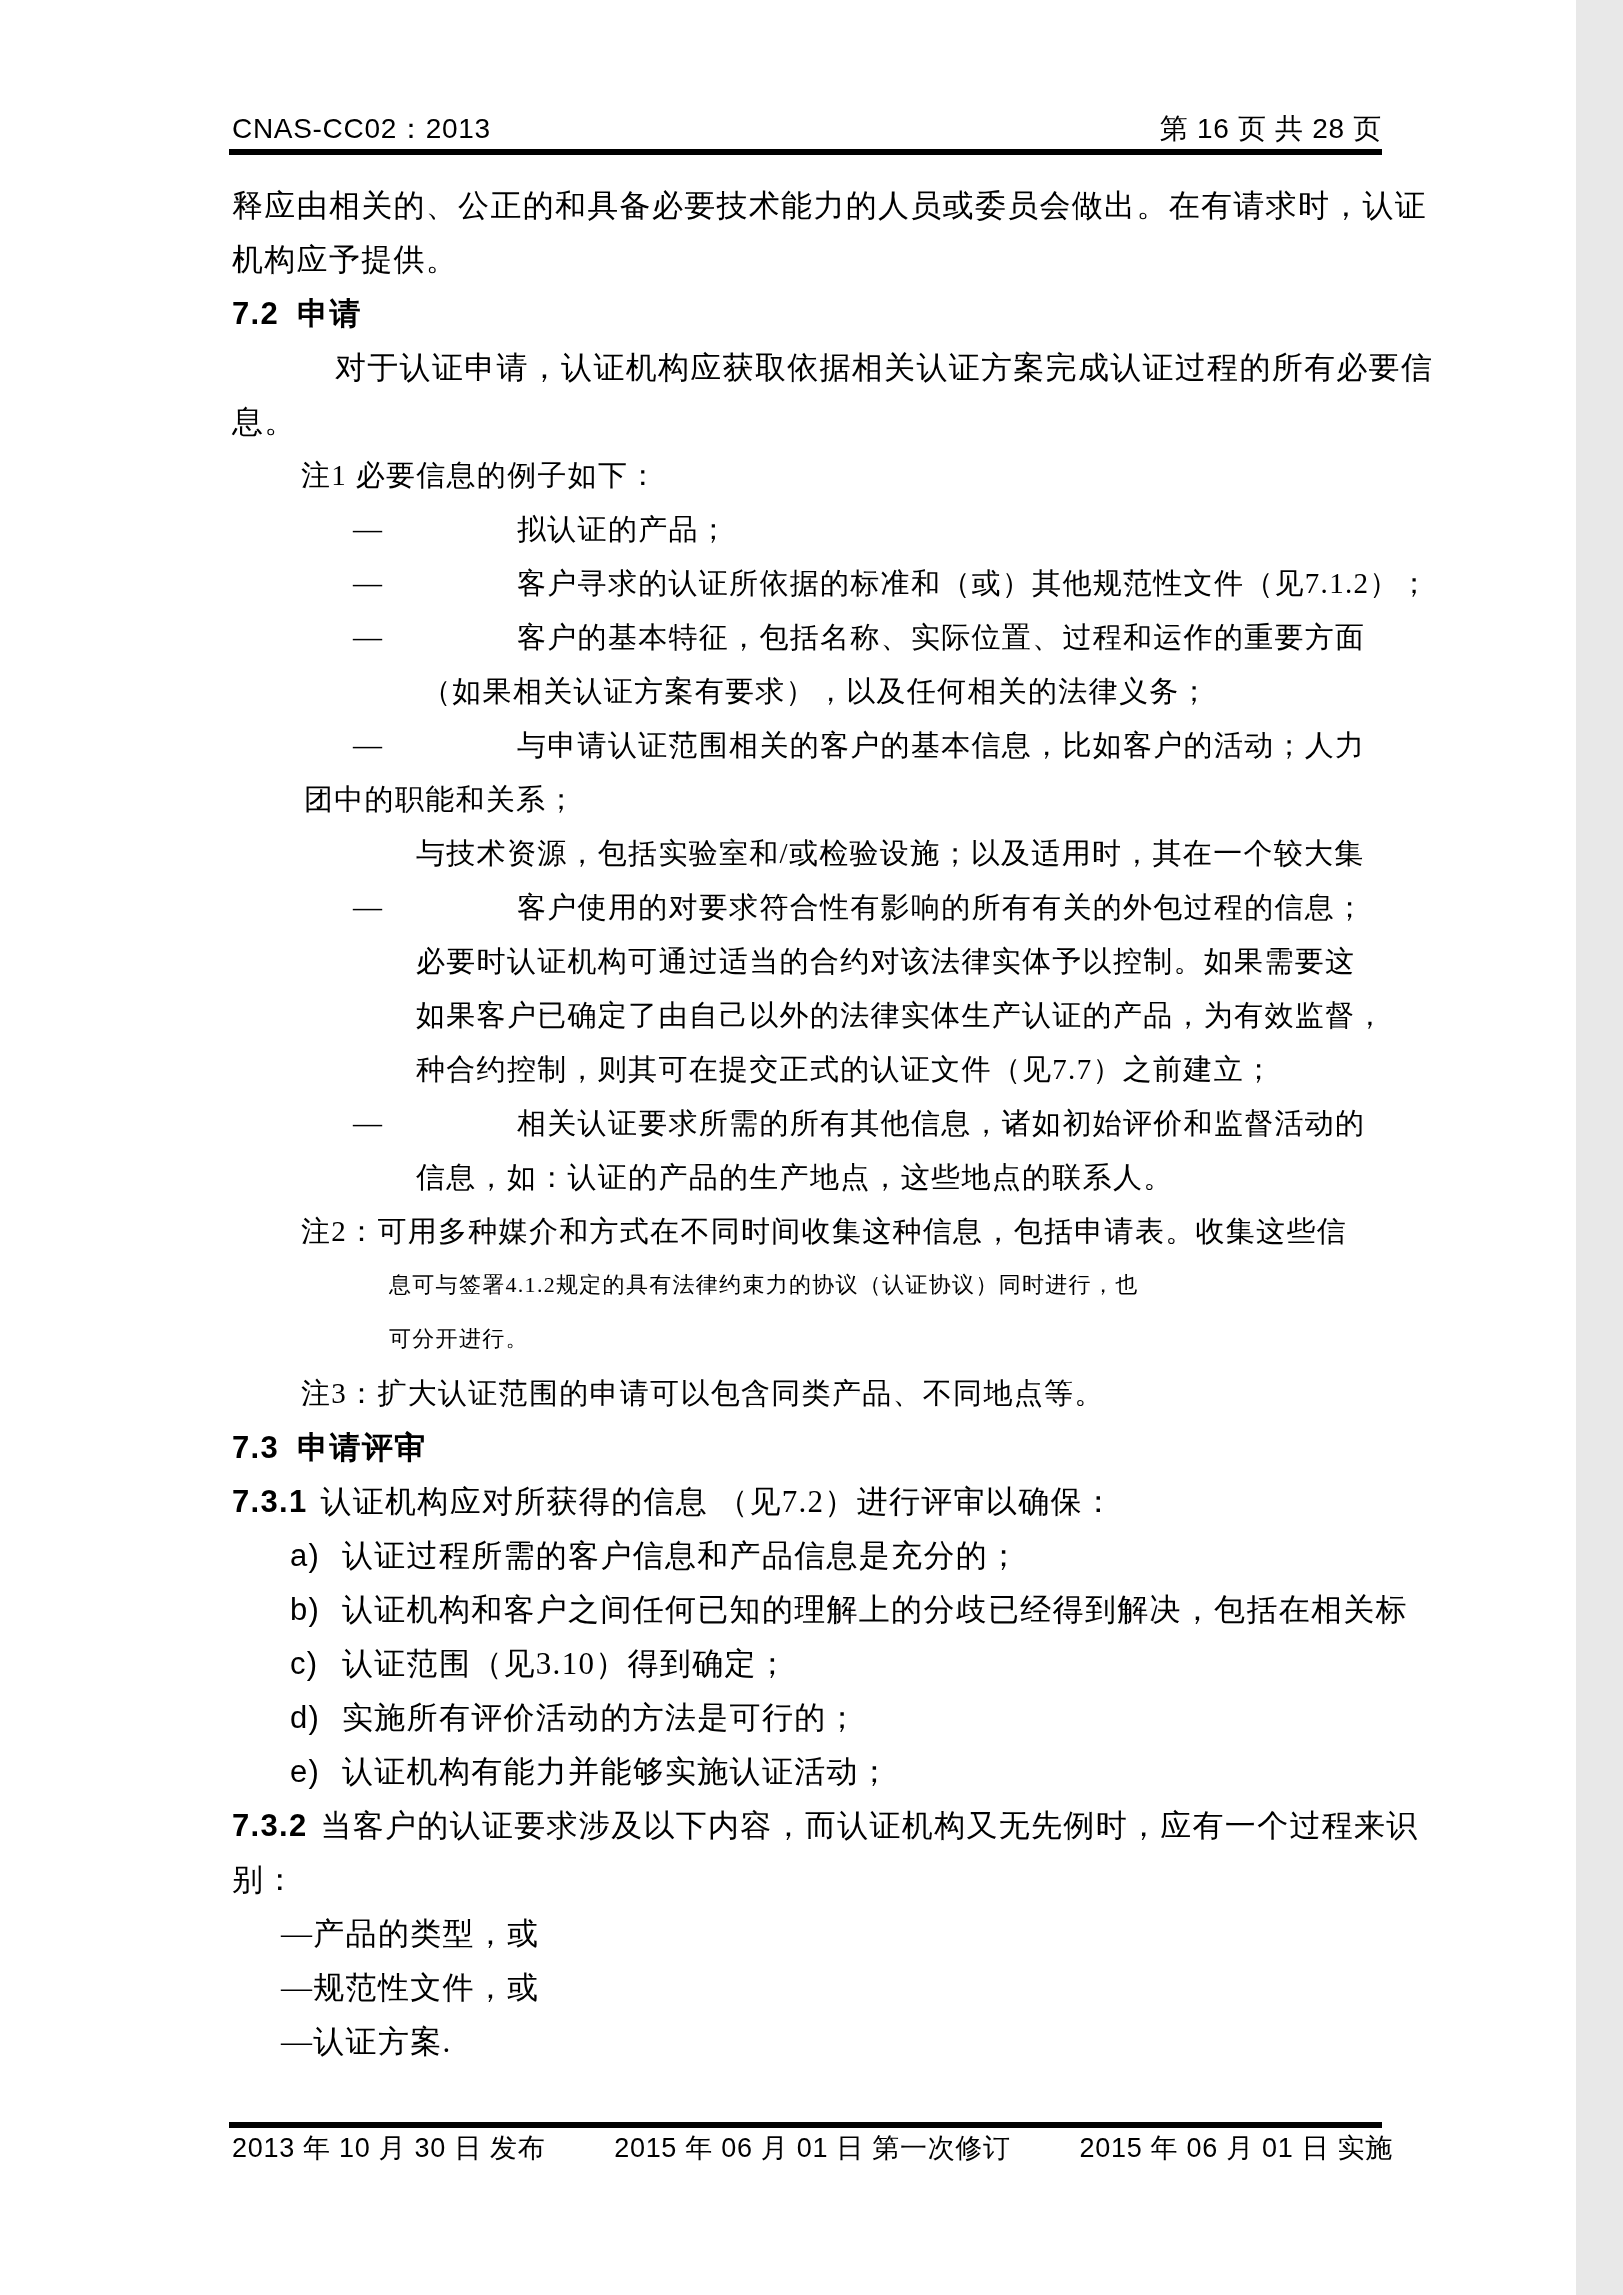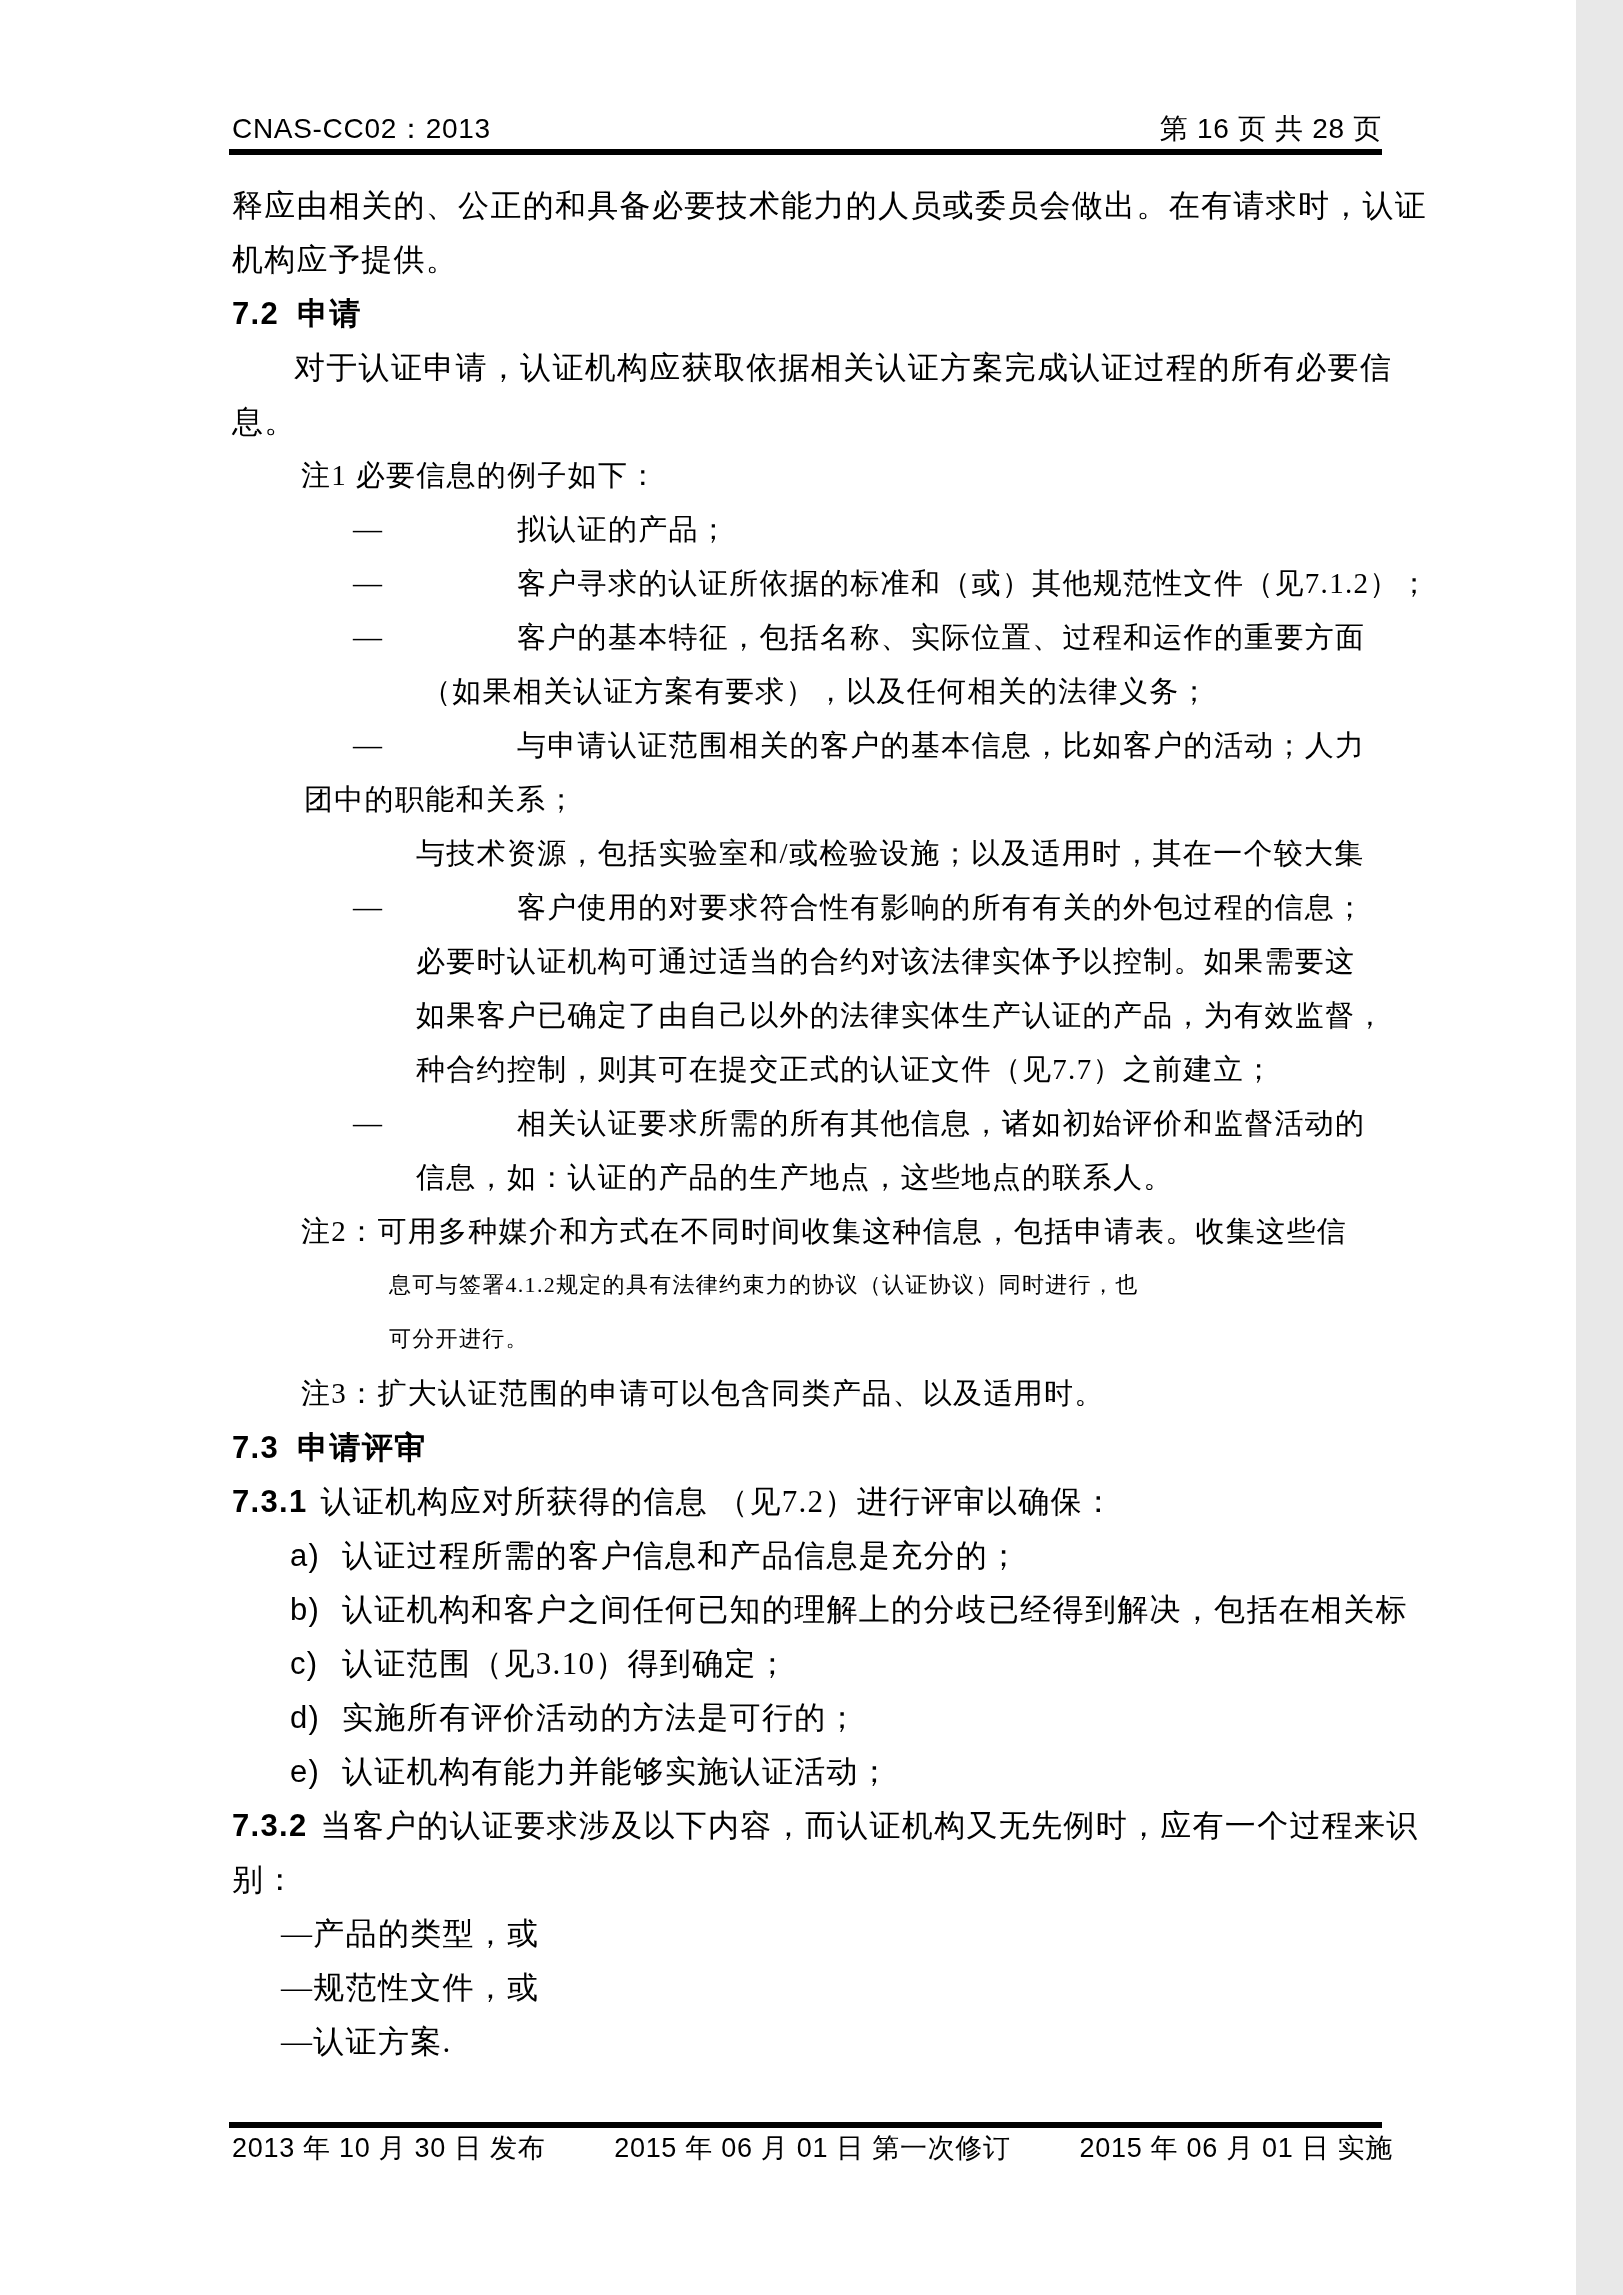--- a/index.html
+++ b/index.html
@@ -22,21 +22,21 @@
     position:absolute;top:149px;left:229px;right:194px;height:5.9px;
     background:#000;
   }
   
   .main{position:absolute;top:178px;left:0;right:12px;}
   .r{
     height:54px;display:flex;align-items:center;
     white-space:pre;font-size:31px;letter-spacing:1.3px;line-height:1;
   }
   .m   {padding-left:232px;}
-  .ind {padding-left:294px;}
+  .ind {padding-left:294px;margin-left:41px;}
   .note{padding-left:301px;font-size:29px;}
   .li  {padding-left:353px;font-size:29px;}
   .li .dash{display:inline-block;width:164px;}
   .cont {padding-left:416px;font-size:29px;}
   .cont3{padding-left:422px;font-size:29px;}
   .cont4{padding-left:304px;font-size:29px;}
   .contn{padding-left:389px;font-size:22px;}
   .abc {padding-left:290px;}
   .abc .lbl{display:inline-block;width:52px;font-family:"Liberation Sans","DejaVu Sans",sans-serif;}
   .abccont{padding-left:342px;}
@@ -92,21 +92,21 @@
     <div class="r cont"><span>如果客户已确定了由自己以外的法律实体生产认证的产品，为有效监督，</span></div>
     <div class="r cont"><span>种合约控制，则其可在提交正式的认证文件（见7.7）之前建立；</span></div>
 
     <div class="r li"><span class="dash">—</span><span>相关认证要求所需的所有其他信息，诸如初始评价和监督活动的</span></div>
     <div class="r cont"><span>信息，如：认证的产品的生产地点，这些地点的联系人。</span></div>
 
     <div class="r note"><span>注2：可用多种媒介和方式在不同时间收集这种信息，包括申请表。收集这些信</span></div>
     <div class="r contn"><span>息可与签署4.1.2规定的具有法律约束力的协议（认证协议）同时进行，也</span></div>
     <div class="r contn"><span>可分开进行。</span></div>
 
-    <div class="r note"><span>注3：扩大认证范围的申请可以包含同类产品、以及适用时。</span></div>
+    <div class="r note"><span>注3：扩大认证范围的申请可以包含同类产品、不同地点等。</span></div>
 
     <div class="r m b"><span>7.3</span><span class="hgap"></span><span>申请评审</span></div>
 
     <div class="r m"><span class="b">7.3.1</span><span class="sgap"></span><span>认证机构应对所获得的信息 （见7.2）进行评审以确保：</span></div>
 
     <div class="r abc"><span class="lbl">a)</span><span>认证过程所需的客户信息和产品信息是充分的；</span></div>
     <div class="r abc"><span class="lbl">b)</span><span>认证机构和客户之间任何已知的理解上的分歧已经得到解决，包括在相关标</span></div>
     <div class="r abc"><span class="lbl">c)</span><span>认证范围（见3.10）得到确定；</span></div>
     <div class="r abc"><span class="lbl">d)</span><span>实施所有评价活动的方法是可行的；</span></div>
     <div class="r abc"><span class="lbl">e)</span><span>认证机构有能力并能够实施认证活动；</span></div>

